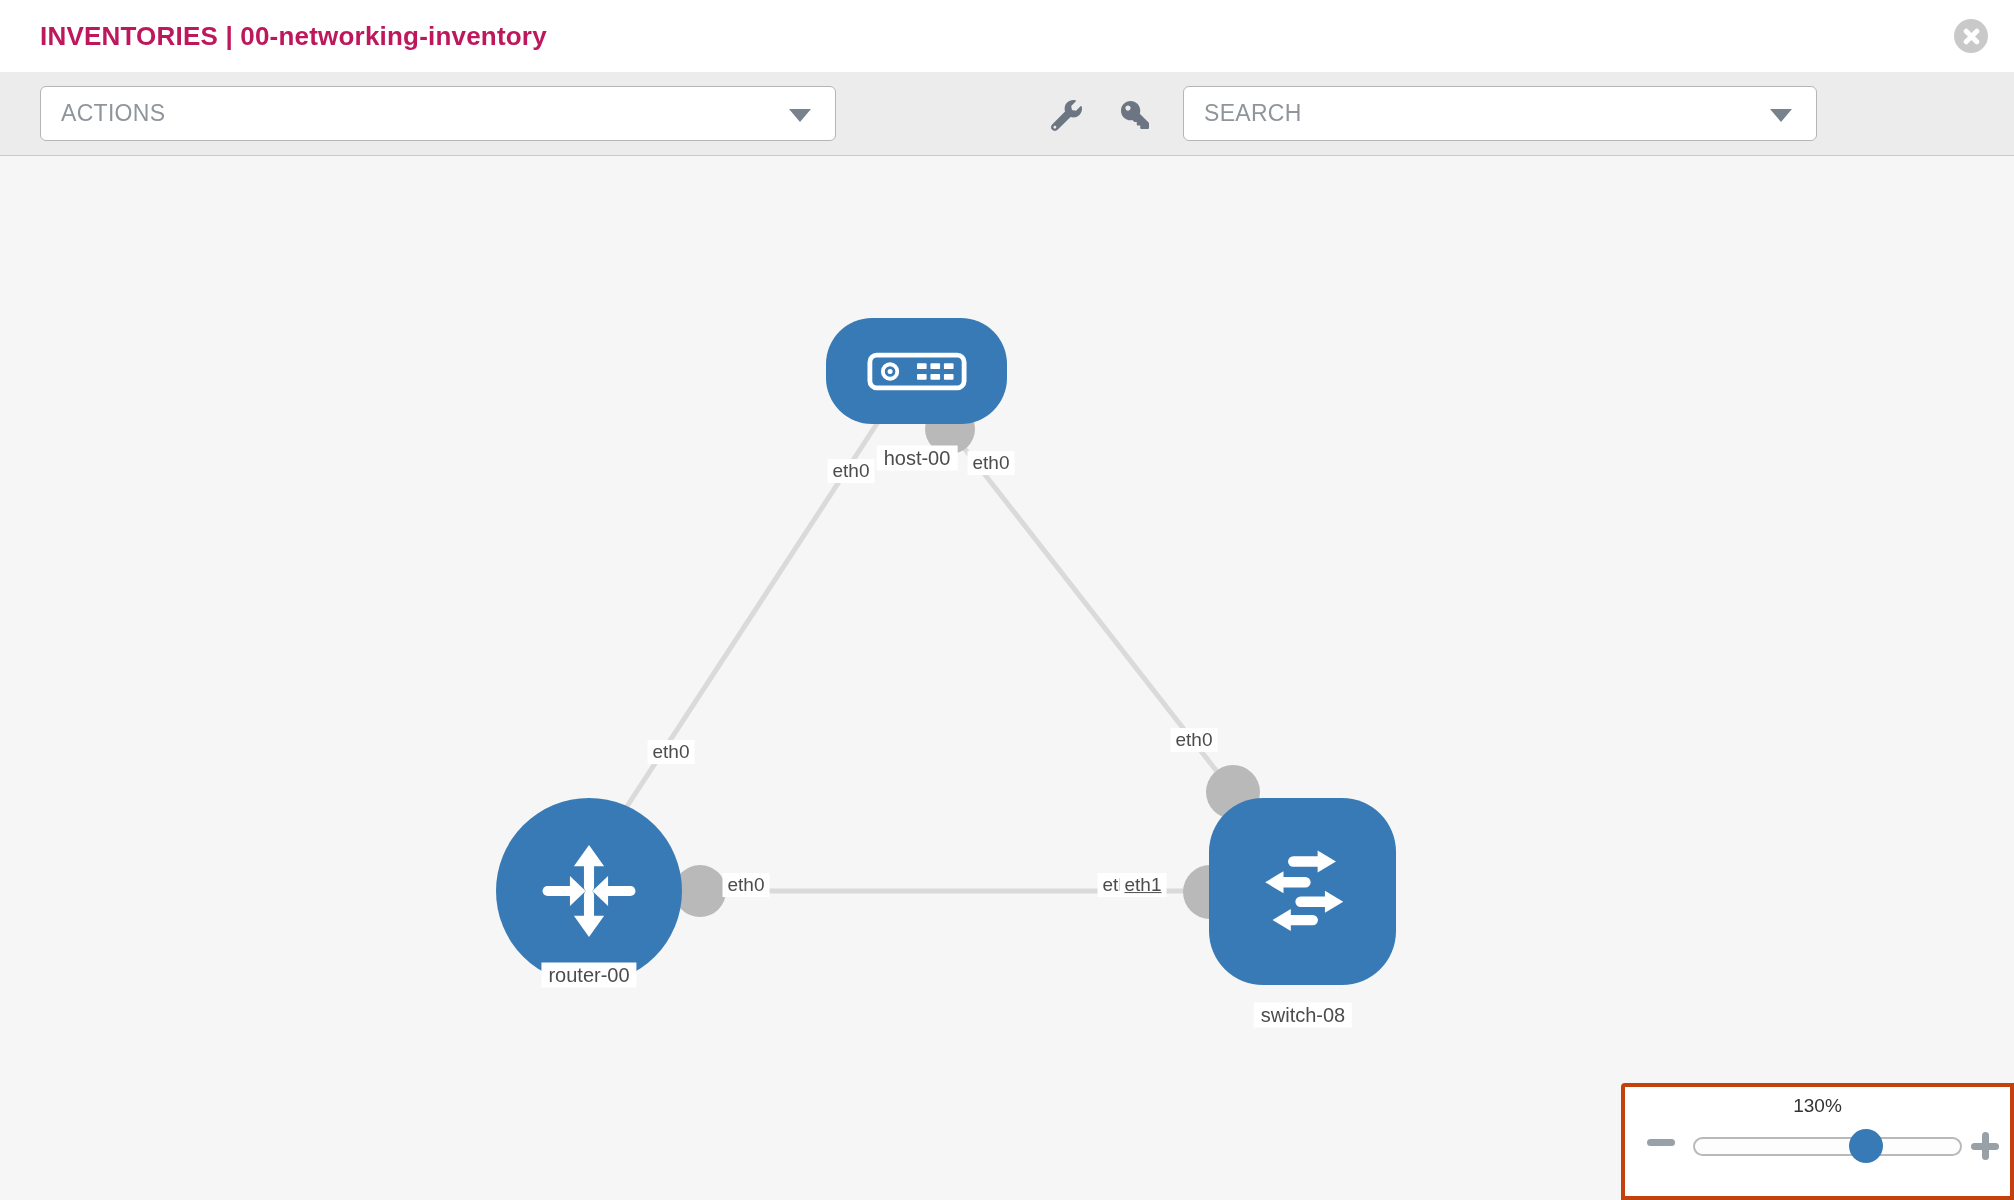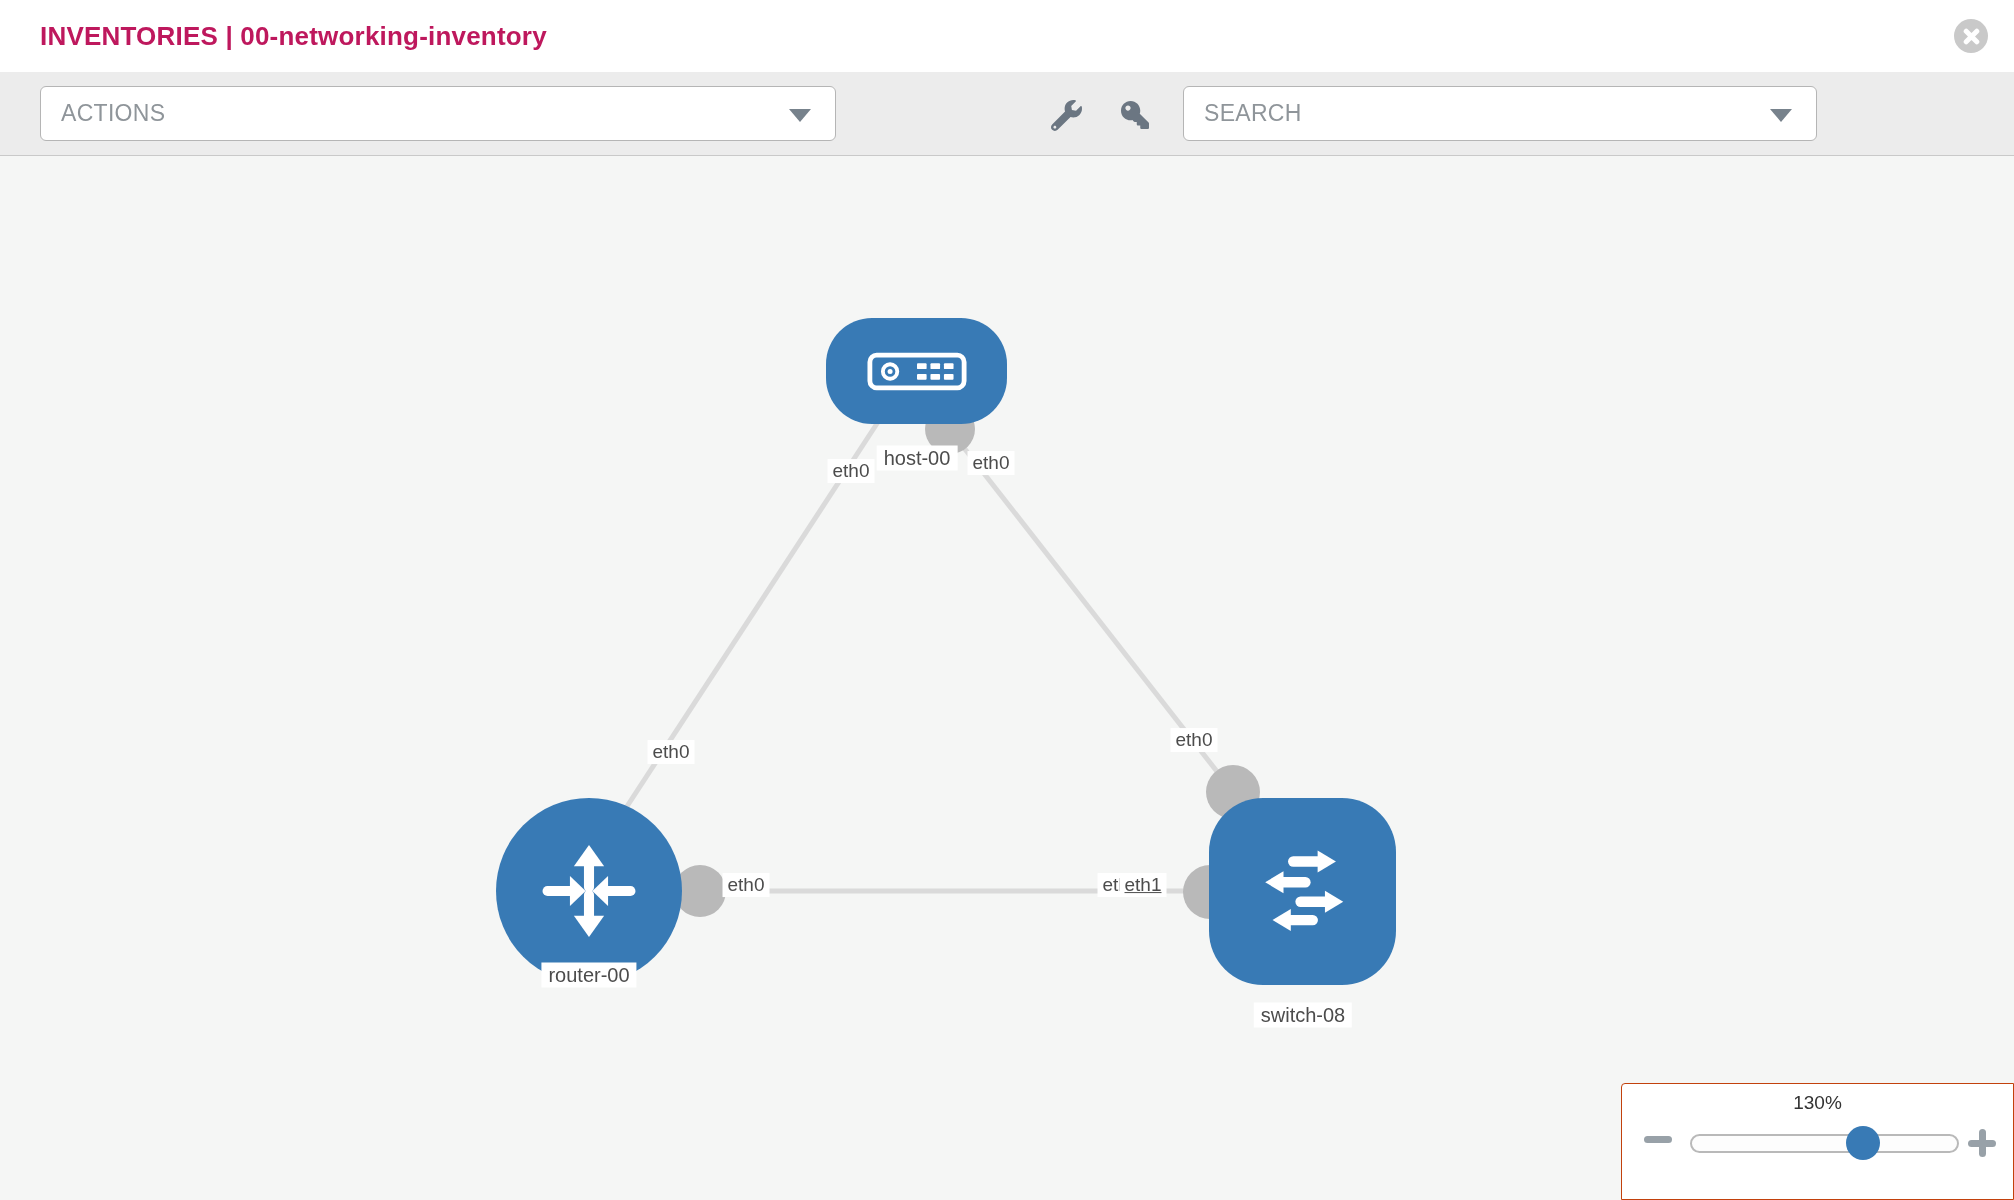--- a/index.html
+++ b/index.html
@@ -63,21 +63,21 @@
   .node.switch { left:1209px; top:642px; width:187px; height:187px; border-radius:54px; }
   .node-label, .if-label {
     position:absolute; transform:translate(-50%,-50%); background:#ffffff;
     color:#4c4c4c; white-space:nowrap; line-height:1.15;
   }
   .node-label { font-size:20px; padding:1px 7px; z-index:5; }
   .if-label   { font-size:19px; padding:1px 5px; z-index:4; }
   
   .zoom-panel {
     position:absolute; left:1621px; top:927px; width:393px; height:117px;
-    background:#ffffff; border:1px solid #c2410c; border-radius:4px 0 0 0;
+    background:#ffffff; border:4px solid #c2410c; border-radius:4px 0 0 0;
     box-sizing:border-box; z-index:6;
   }
   .zoom-value {
     position:absolute; left:0; top:8px; width:100%; text-align:center;
     font-size:19px; color:#333333;
   }
   .zoom-minus {
     position:absolute; left:22px; top:52px; width:28px; height:7px;
     background:#98a1a8; border-radius:3.5px; cursor:pointer;
   }

